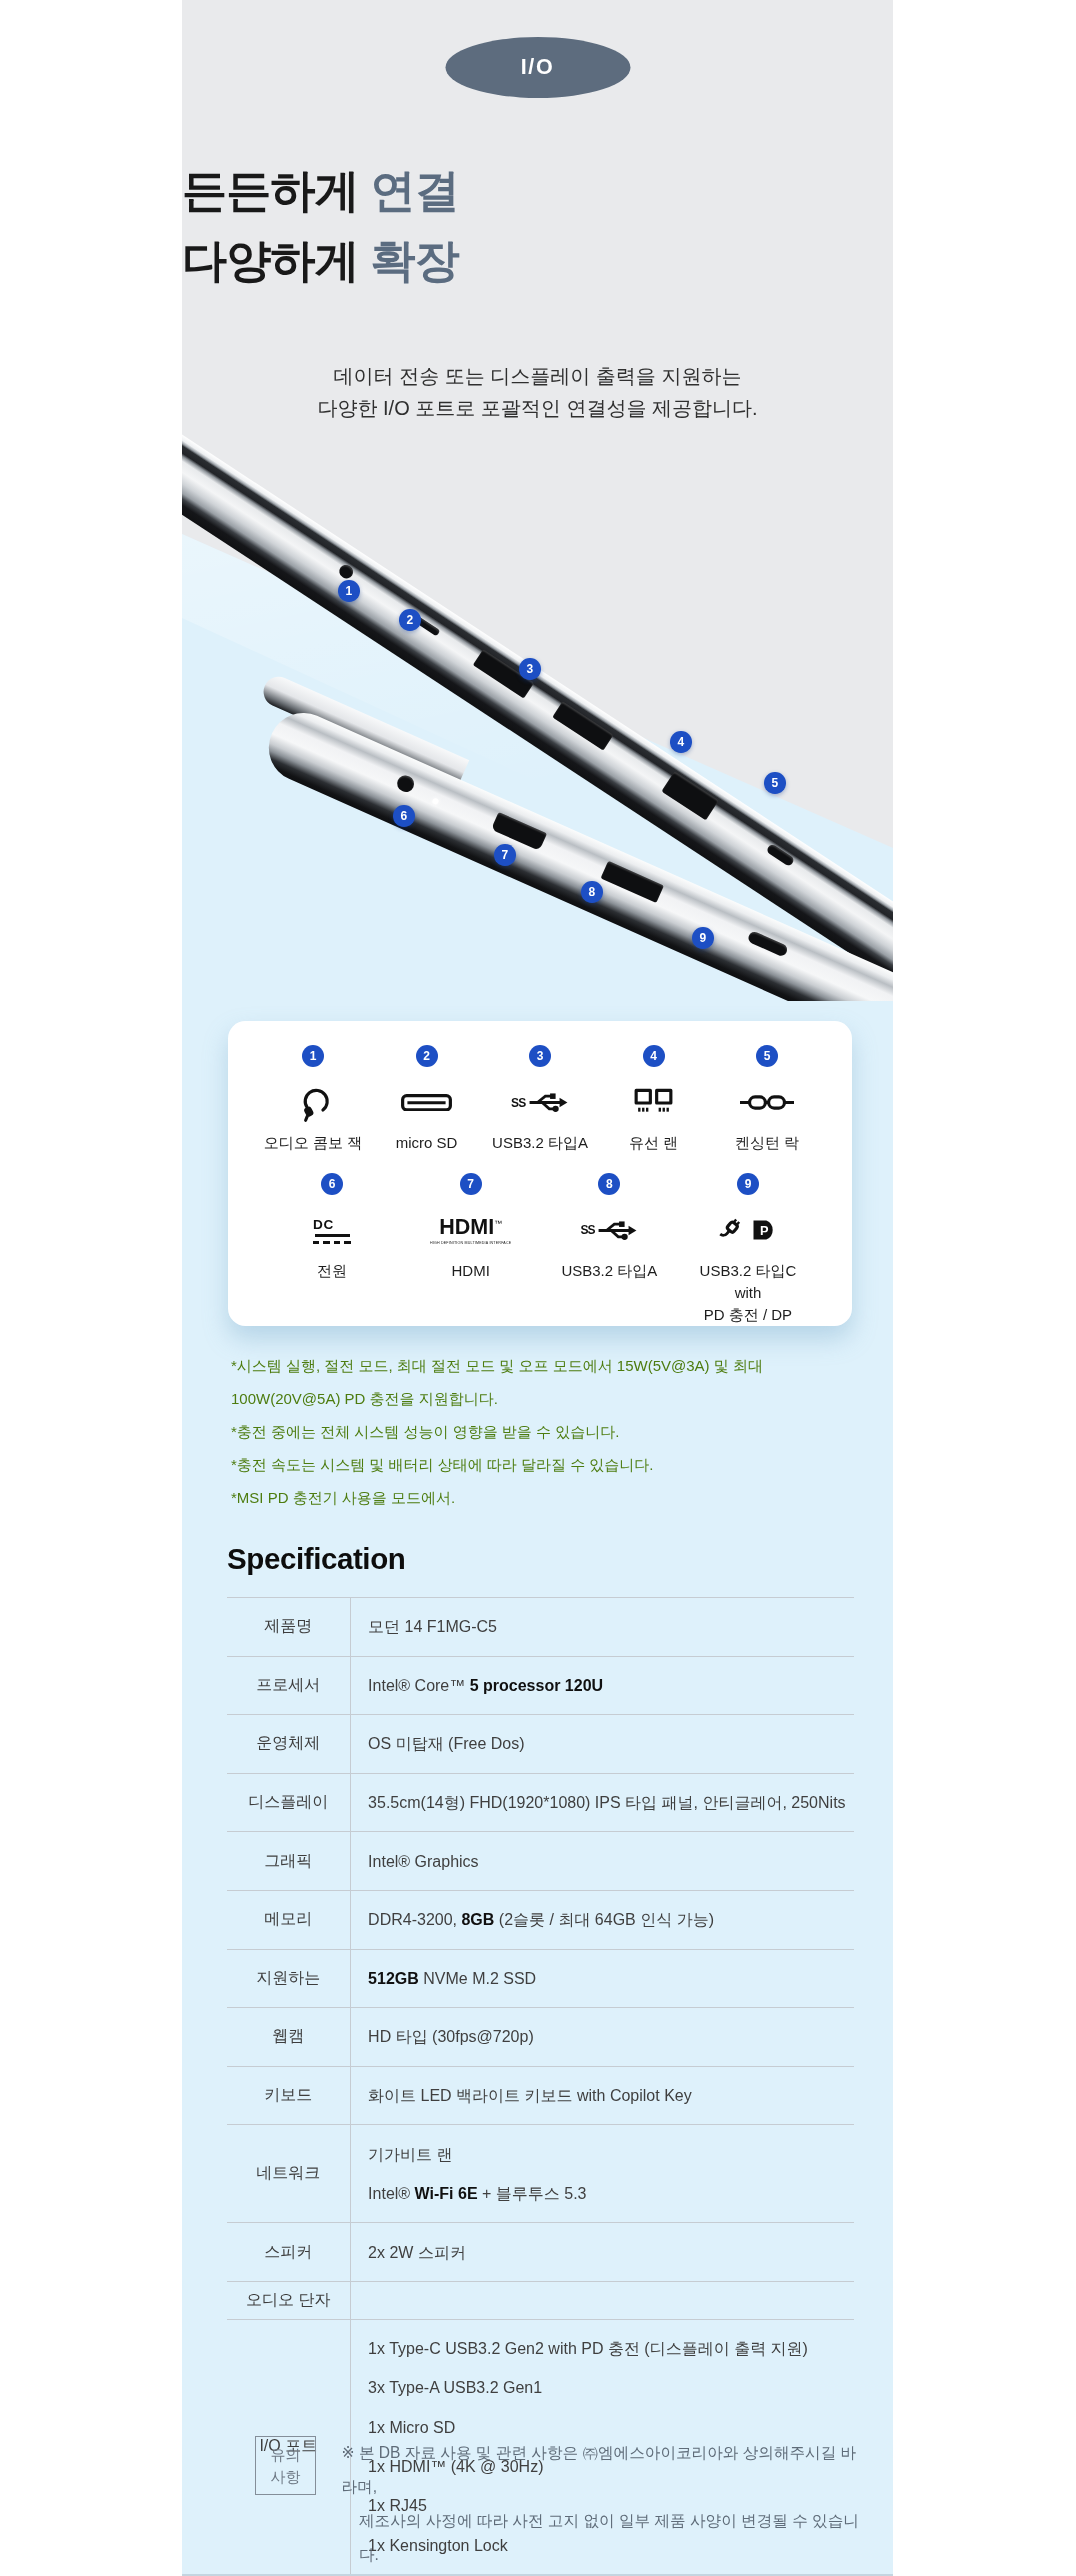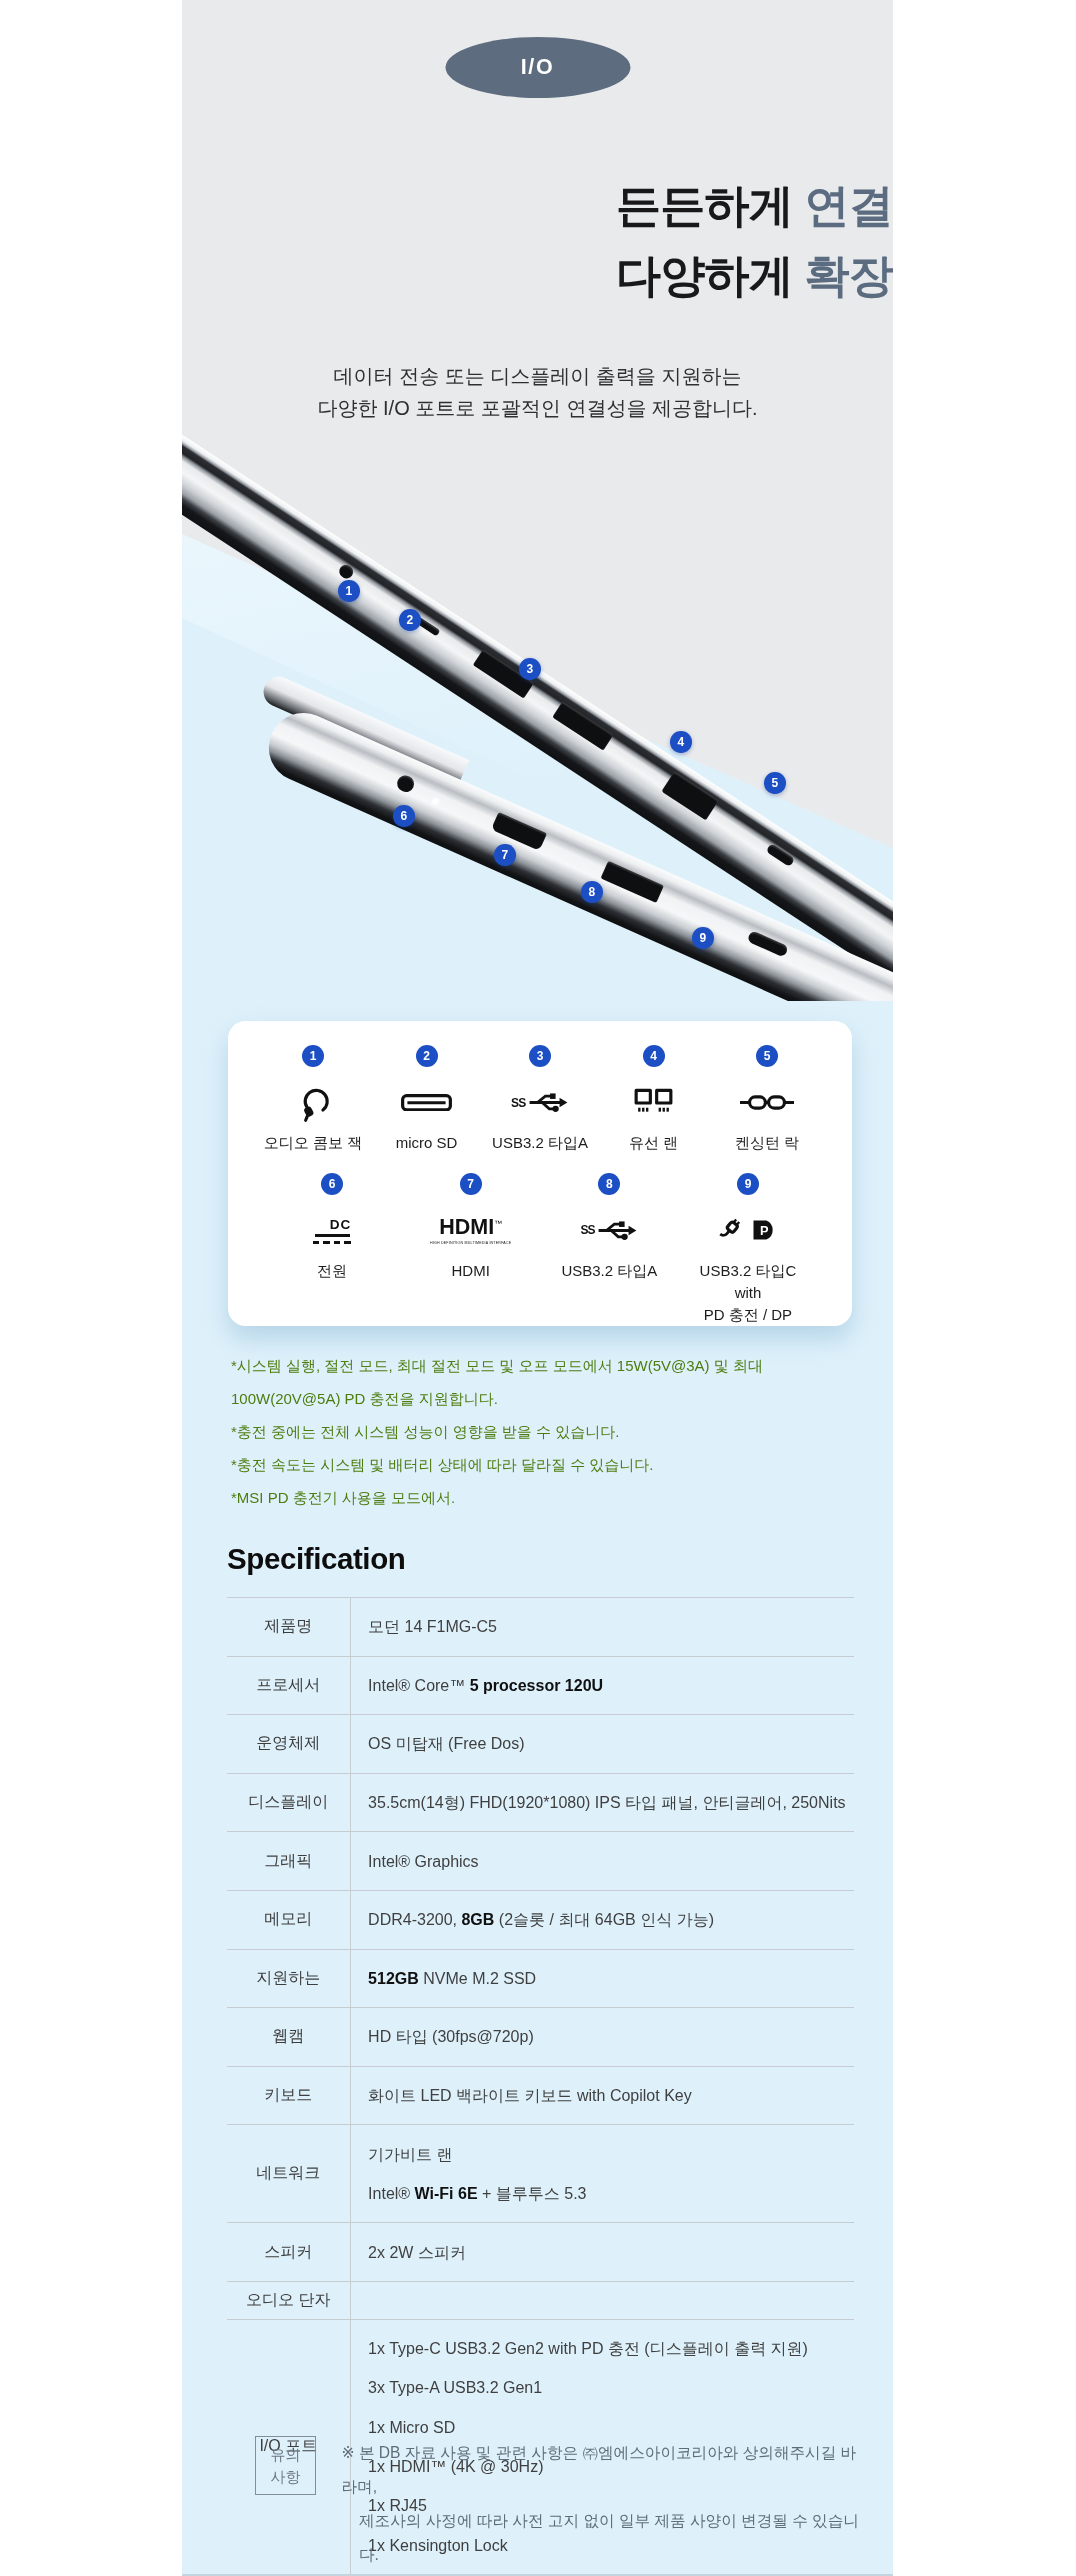--- a/index.html
+++ b/index.html
@@ -12,21 +12,21 @@
            clip-path:polygon(0 0,100% 0,100% 848px,0 534px);}
   .bg-glow{position:absolute;inset:0;height:1005px;background:linear-gradient(168deg,rgba(255,255,255,.95),rgba(255,255,255,0) 75%);
            clip-path:polygon(0 534px,100% 848px,100% 945px,0 618px);}
   .bottom-edge{position:absolute;left:0;right:0;bottom:0;height:2.4px;background:#c4d5e0;}
 
   
   .hero{position:absolute;left:0;top:0;width:711px;height:1001px;overflow:hidden;}
   .badge{position:absolute;left:50%;top:37px;transform:translateX(-50%);width:185px;height:61px;border-radius:50%;
          background:#5d6c7e;color:#fff;display:flex;align-items:center;justify-content:center;
          font-size:21.5px;font-weight:700;letter-spacing:1.6px;text-align:right;}
-  .title{position:absolute;left:0;right:0;top:171px;text-align:right;font-size:45px;line-height:70px;
+  .title{position:absolute;left:0;right:0;top:156px;text-align:left;font-size:45px;line-height:70px;
          font-weight:800;color:#191919;letter-spacing:-0.8px;}
   .title .accent{color:#5b6c80;}
   .subtitle{position:absolute;left:0;right:0;top:360px;text-align:center;font-size:20px;line-height:32px;color:#2f2f2f;}
 
   
   .lap{position:absolute;transform-origin:0 0;}
   .lapA{left:-48px;top:403px;width:1021px;height:67px;transform:rotate(33.3deg);border-radius:0 0 56px 0;
     background:linear-gradient(180deg,#ffffff 0%,#eef0f2 7%,#9aa0a6 11%,#2a2d31 14%,#222428 23%,#8f959b 27%,
       #e8eaec 33%,#f4f5f6 47%,#cfd3d7 61%,#9aa0a6 73%,#3c4045 80%,#151619 88%,#101113 100%);}
   .lapB{left:104px;top:702px;width:893px;height:69px;transform:rotate(24deg);border-radius:34px 0 0 34px;
@@ -64,21 +64,21 @@
   .port-item{display:flex;flex-direction:column;align-items:center;width:112px;}
   .port-num{width:22px;height:22px;border-radius:50%;background:#1d4fc4;color:#fff;display:flex;align-items:center;
             justify-content:center;font-size:12px;font-weight:700;}
   .port-icon{height:49px;margin-top:11px;display:flex;align-items:center;justify-content:center;color:#121212;}
   .port-label{margin-top:4.8px;font-size:15px;color:#1d1d1d;text-align:center;line-height:22px;}
   .icon-text{font-weight:800;font-size:12px;letter-spacing:-0.8px;margin-right:2.4px;text-align:right;}
   .hdmi-wrap{text-align:center;}
   .hdmi-word{font-size:21.5px;font-weight:800;letter-spacing:0;color:#111;}
   .hdmi-word sup{font-size:8px;font-weight:400;}
   .hdmi-cap{font-size:3.6px;color:#111;margin-top:0.8px;letter-spacing:0.2px;}
-  .dc-wrap{text-align:right;}
+  .dc-wrap{text-align:left;}
   .dc-word{font-size:13.6px;font-weight:800;letter-spacing:0.8px;color:#111;}
   .dc-solid{width:35px;height:3.2px;background:#111;margin:2.4px auto 3.2px;}
   .dc-dash{width:38px;height:3.2px;margin:0 auto;background:repeating-linear-gradient(90deg,#111 0 6.4px,transparent 6.4px 10.4px);}
 
   
   .footnotes{position:absolute;left:49px;top:1349px;width:638px;font-size:15px;color:#4d7c0f;line-height:33px;}
 
   
   .spec{position:absolute;left:45px;top:1542px;width:627px;}
   .spec-heading{font-size:29.5px;font-weight:700;color:#0d0d0d;letter-spacing:-0.4px;}

